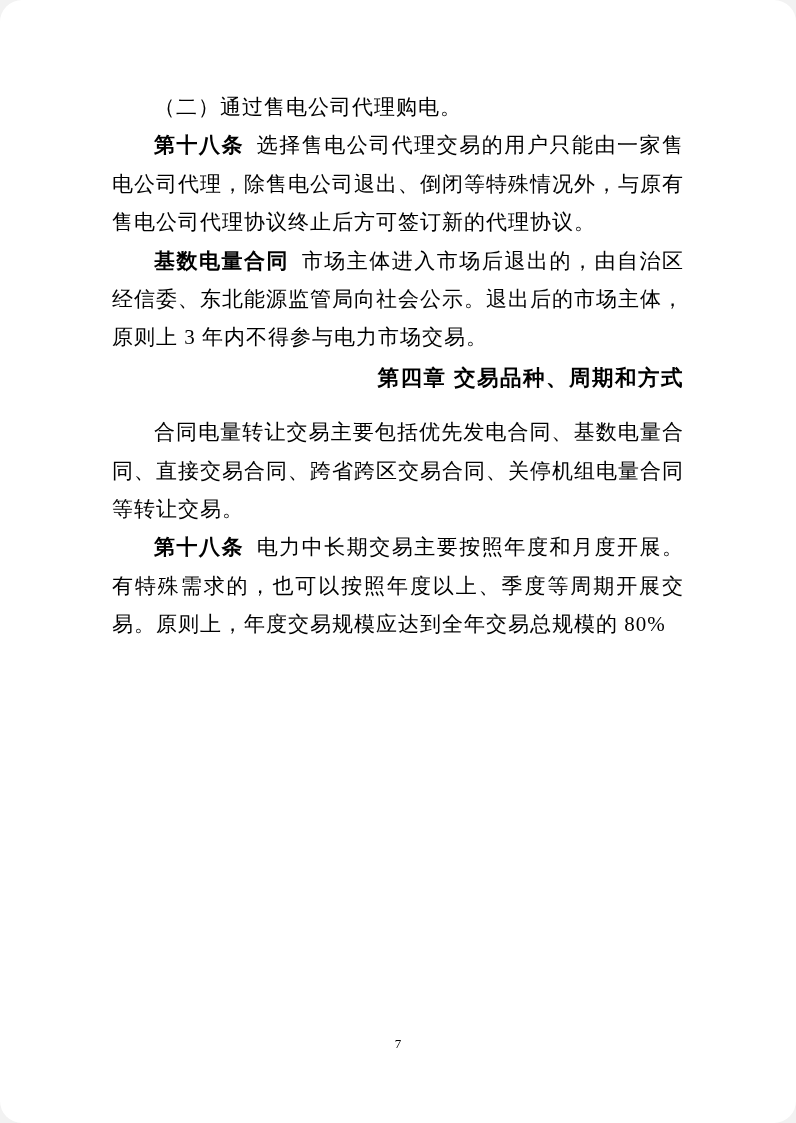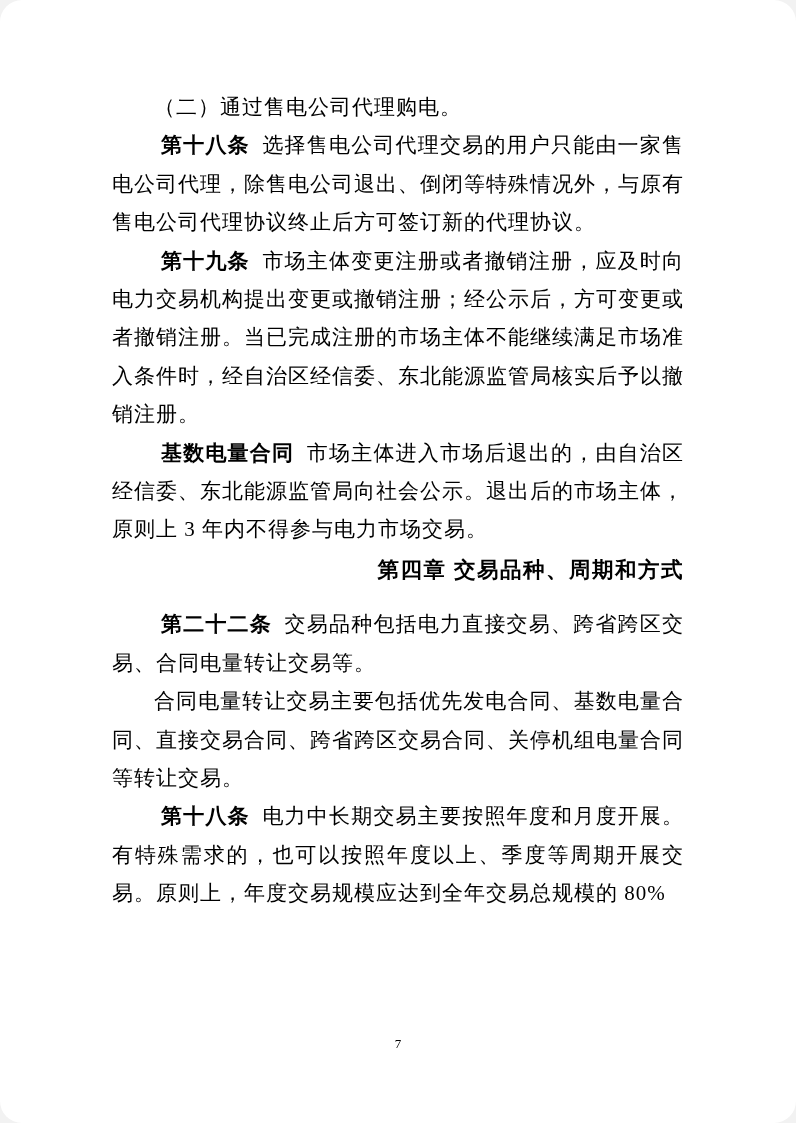--- a/index.html
+++ b/index.html
@@ -35,21 +35,20 @@
     letter-spacing: 1px;
     text-align: justify;
     text-justify: inter-ideograph;
     text-indent: 2em;
     word-break: break-all;
   }
   p.para .art {
     font-weight: bold;
     margin-right: 0.6em;
     font-family: "Liberation Sans", "DejaVu Sans", sans-serif;
-    margin-left: 7px;
   }
   h2.chapter {
     margin: 2px 0 16px 0;
     font-size: 21.5px;
     line-height: 38.4px;
     font-weight: bold;
     text-align: right;
     letter-spacing: 1.5px;
     font-family: "Liberation Sans", "DejaVu Sans", sans-serif;
   }
@@ -67,28 +66,26 @@
 </head>
 <body>
 
 <div class="doc-page">
   <div class="doc-content">
 
     <p class="para"><span>（二）通过售电公司代理购电。</span></p>
 
     <p class="para"><b class="art">第十八条</b><span>选择售电公司代理交易的用户只能由一家售电公司代理，除售电公司退出、倒闭等特殊情况外，与原有售电公司代理协议终止后方可签订新的代理协议。</span></p>
 
-    <p class="para"><b class="art">第十九条</b><span>市场主体变更注册或者撤销注册，应及时向电力交易机构提出变更或撤销注册；经公示后，方可变更或者撤销注册。当已完成注册的市场主体不能继续满足市场准入条件时，经自治区经信委、东北能源监管局核实后予以撤销注册。</span></p>
 
 
     <p class="para"><b class="art">基数电量合同</b><span>市场主体进入市场后退出的，由自治区经信委、东北能源监管局向社会公示。退出后的市场主体，原则上 3 年内不得参与电力市场交易。</span></p>
 
     <h2 class="chapter">第四章 交易品种、周期和方式</h2>
 
-    <p class="para"><b class="art">第二十二条</b><span>交易品种包括电力直接交易、跨省跨区交易、合同电量转让交易等。</span></p>
 
     <p class="para"><span>合同电量转让交易主要包括优先发电合同、基数电量合同、直接交易合同、跨省跨区交易合同、关停机组电量合同等转让交易。</span></p>
 
     <p class="para"><b class="art">第十八条</b><span>电力中长期交易主要按照年度和月度开展。有特殊需求的，也可以按照年度以上、季度等周期开展交易。原则上，年度交易规模应达到全年交易总规模的 80%</span></p>
 
   </div>
 
   <div class="page-footer">7</div>
 </div>
 

